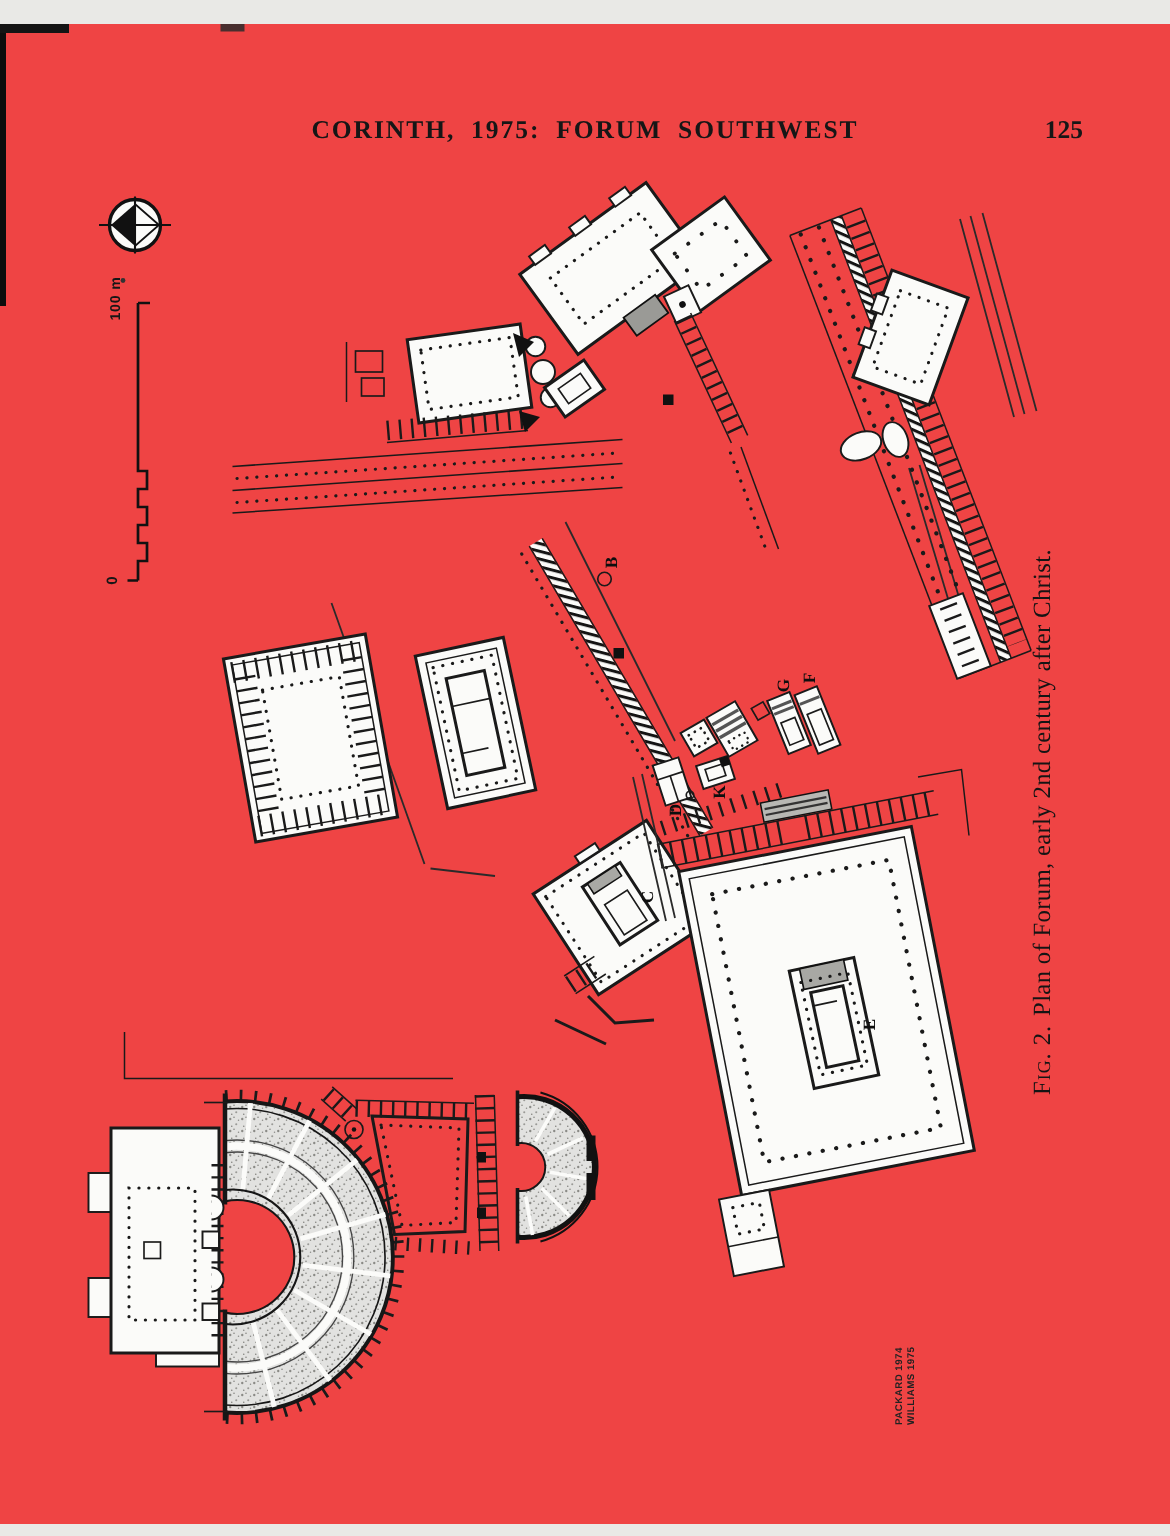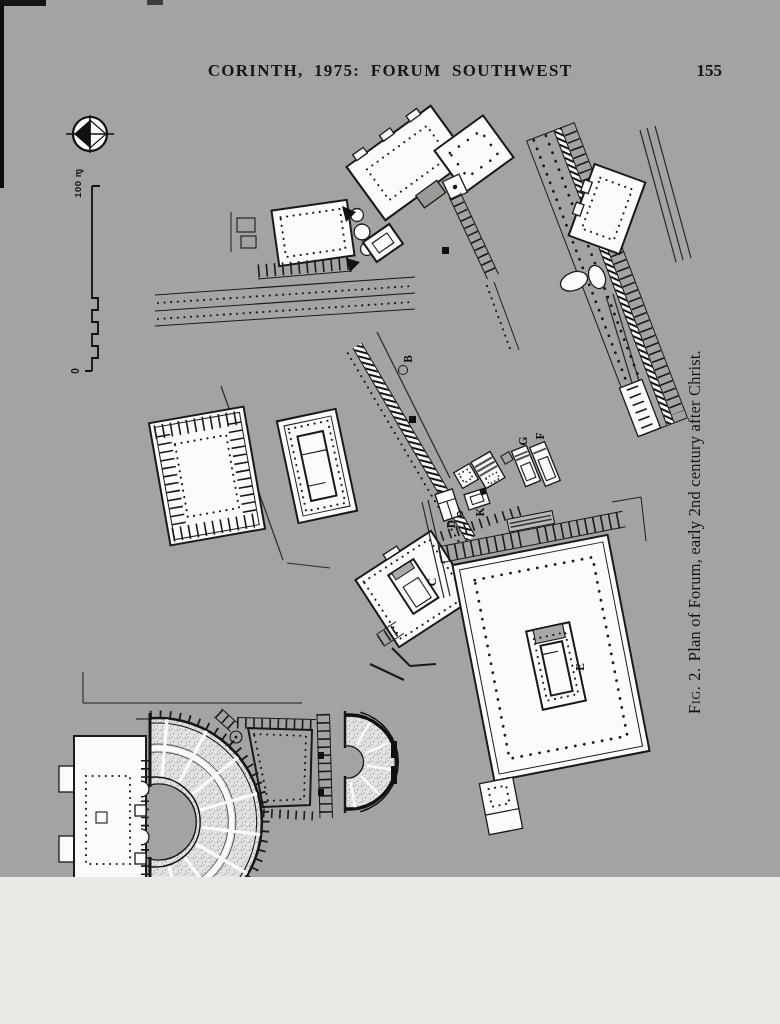--- a/index.html
+++ b/index.html
@@ -1,16 +1,16 @@
 <!DOCTYPE html>
 <html><head>
 <meta charset="utf-8">
 <style>
   html,body{margin:0;padding:0;background:#e9e9e6;}
-  .page{position:relative;width:780px;height:877px;margin:0 auto;background:#a3a3a3;overflow:hidden;
+  .page{position:relative;width:780px;height:1000px;margin:16px auto;background:#ef4444;overflow:hidden;
         font-family:"Liberation Serif",serif;color:#1a1a1a;}
   
   .header{position:absolute;top:61px;left:0;width:100%;height:24px;}
   .header-title{position:absolute;left:0;right:0;text-align:center;
         font-size:17px;font-weight:600;letter-spacing:1.3px;word-spacing:5px;color:#161616;}
   .page-number{position:absolute;right:58px;top:0;font-size:17px;font-weight:600;color:#161616;}
   
   .caption{position:absolute;left:481px;top:521px;width:430px;height:22px;
         transform:rotate(-90deg);text-align:center;white-space:nowrap;
         font-size:16.5px;color:#141414;letter-spacing:0.2px;}
@@ -41,21 +41,21 @@
   .comb{fill:none;stroke:#1a1a1a;stroke-dasharray:1.6 6.5}
   .road{stroke:#2a2a2a;stroke-width:1.2;fill:none}
 </style>
 </head>
 <body>
 
 <div class="page">
 
   <div class="header">
     <div class="header-title">CORINTH, 1975: FORUM SOUTHWEST</div>
-    <div class="page-number">155</div>
+    <div class="page-number">125</div>
   </div>
 
   <svg id="plan" width="780" height="1024" viewBox="0 0 780 1024">
     <defs>
       <pattern id="hatch" width="5" height="5" patternUnits="userSpaceOnUse" patternTransform="rotate(45)">
         <rect width="5" height="5" fill="#fbfbf9"></rect>
         <line x1="1" y1="0" x2="1" y2="5" stroke="#141414" stroke-width="2"></line>
       </pattern>
       <pattern id="stip" width="8" height="8" patternUnits="userSpaceOnUse">
         <rect width="8" height="8" fill="#e2e2e0"></rect>

